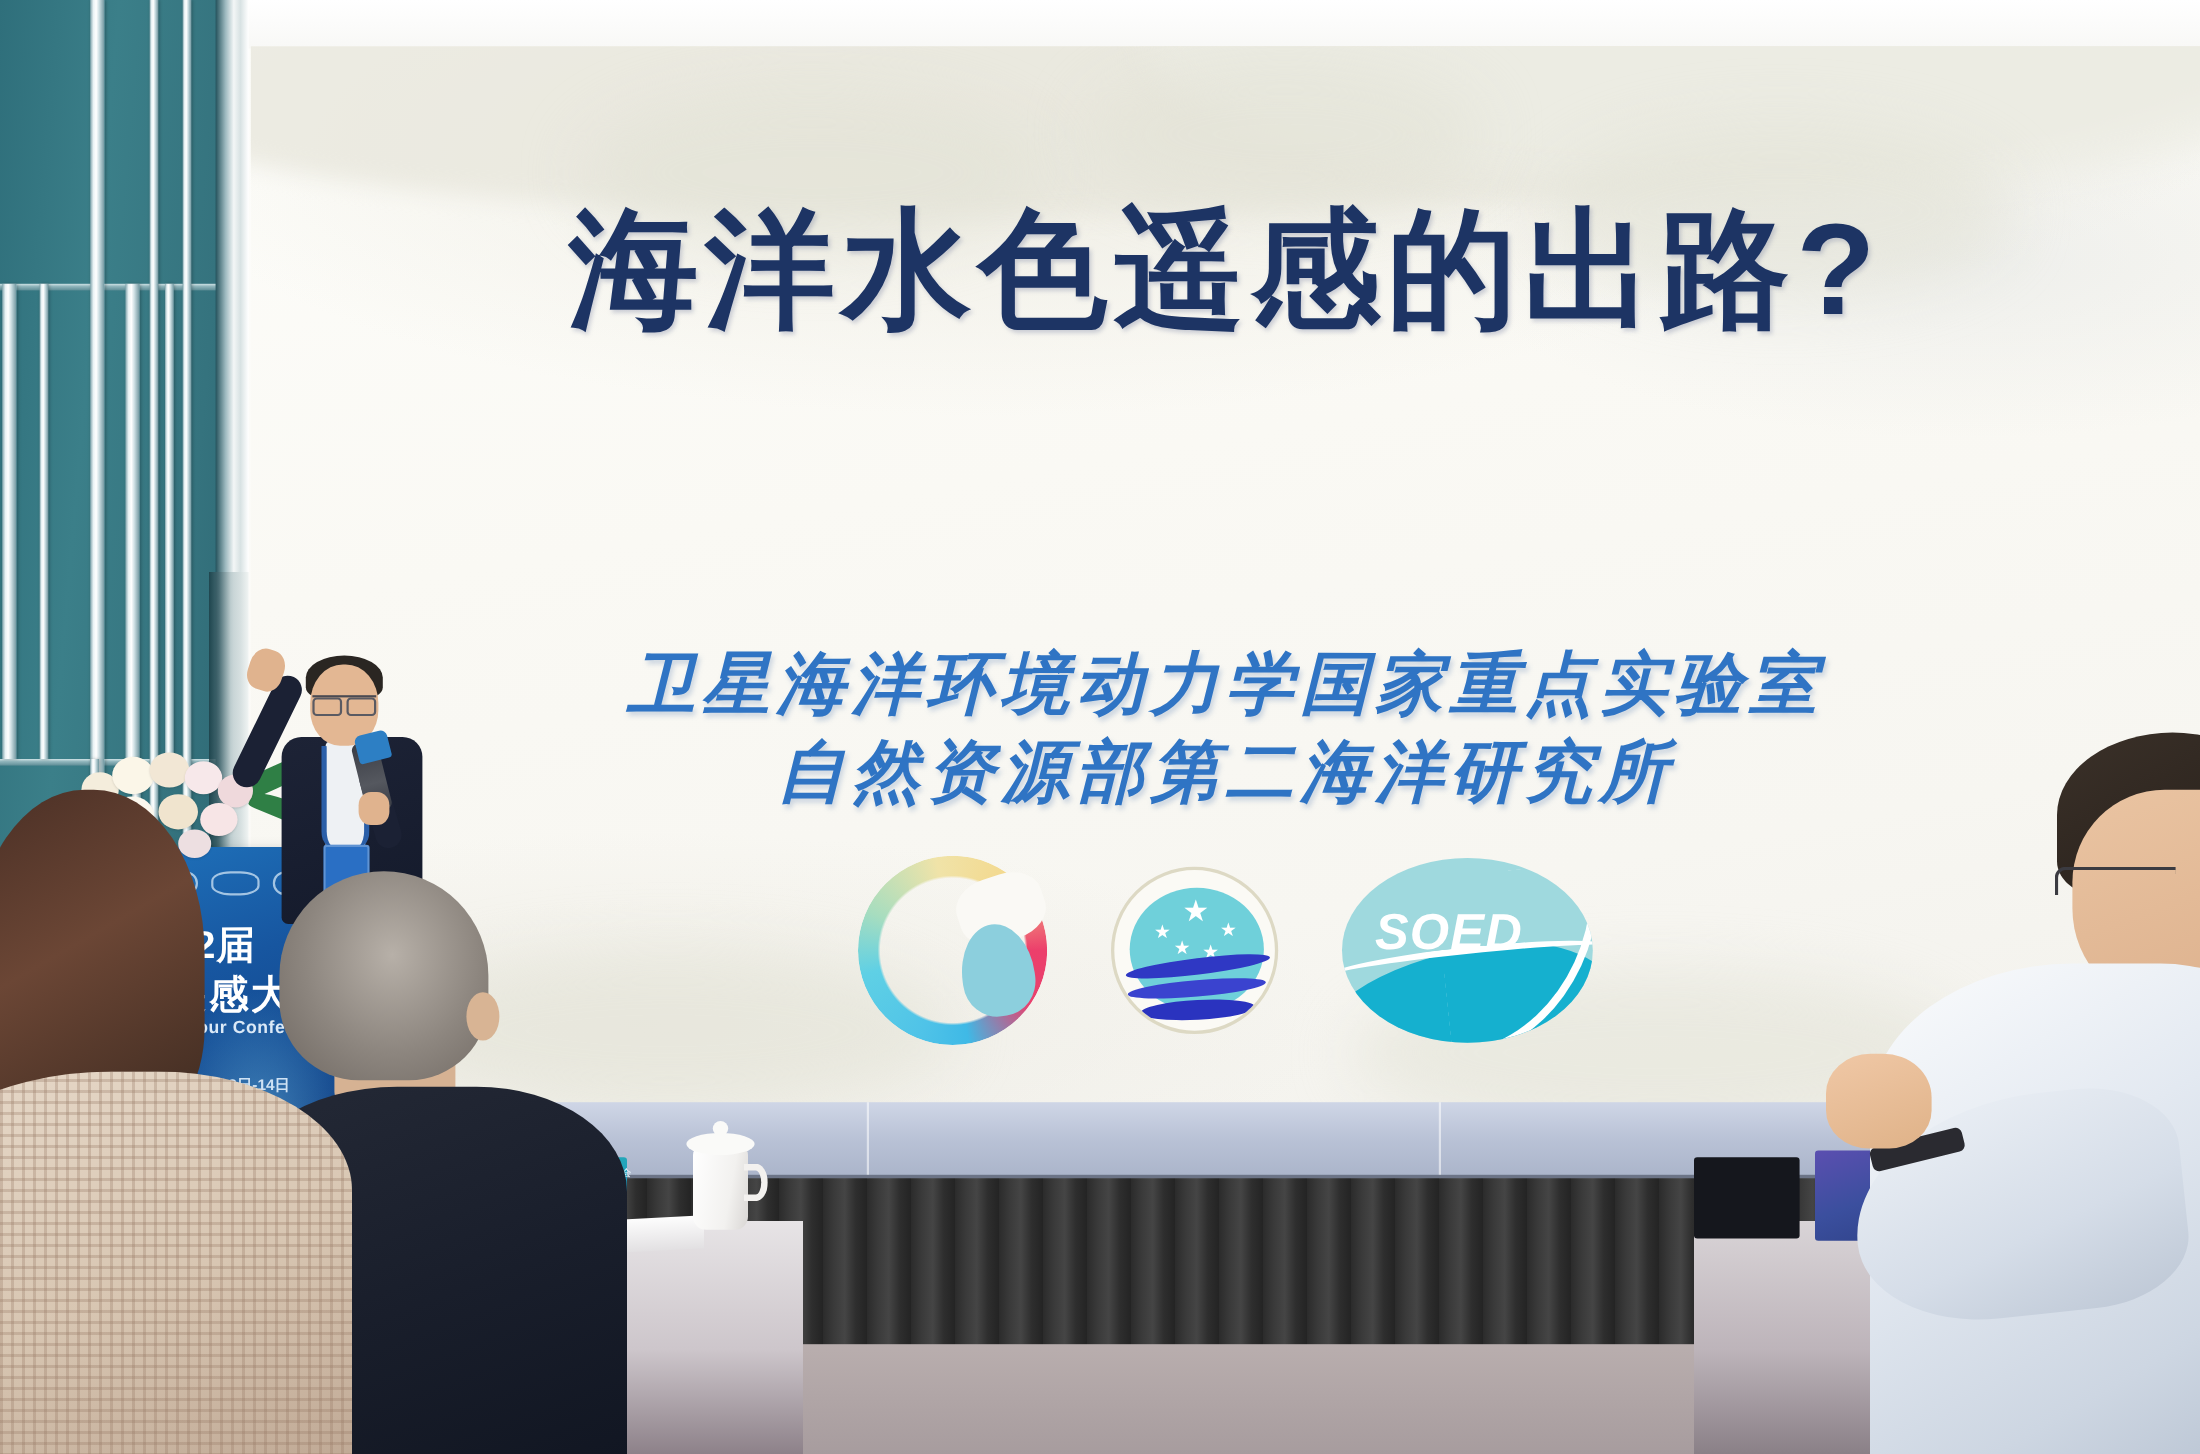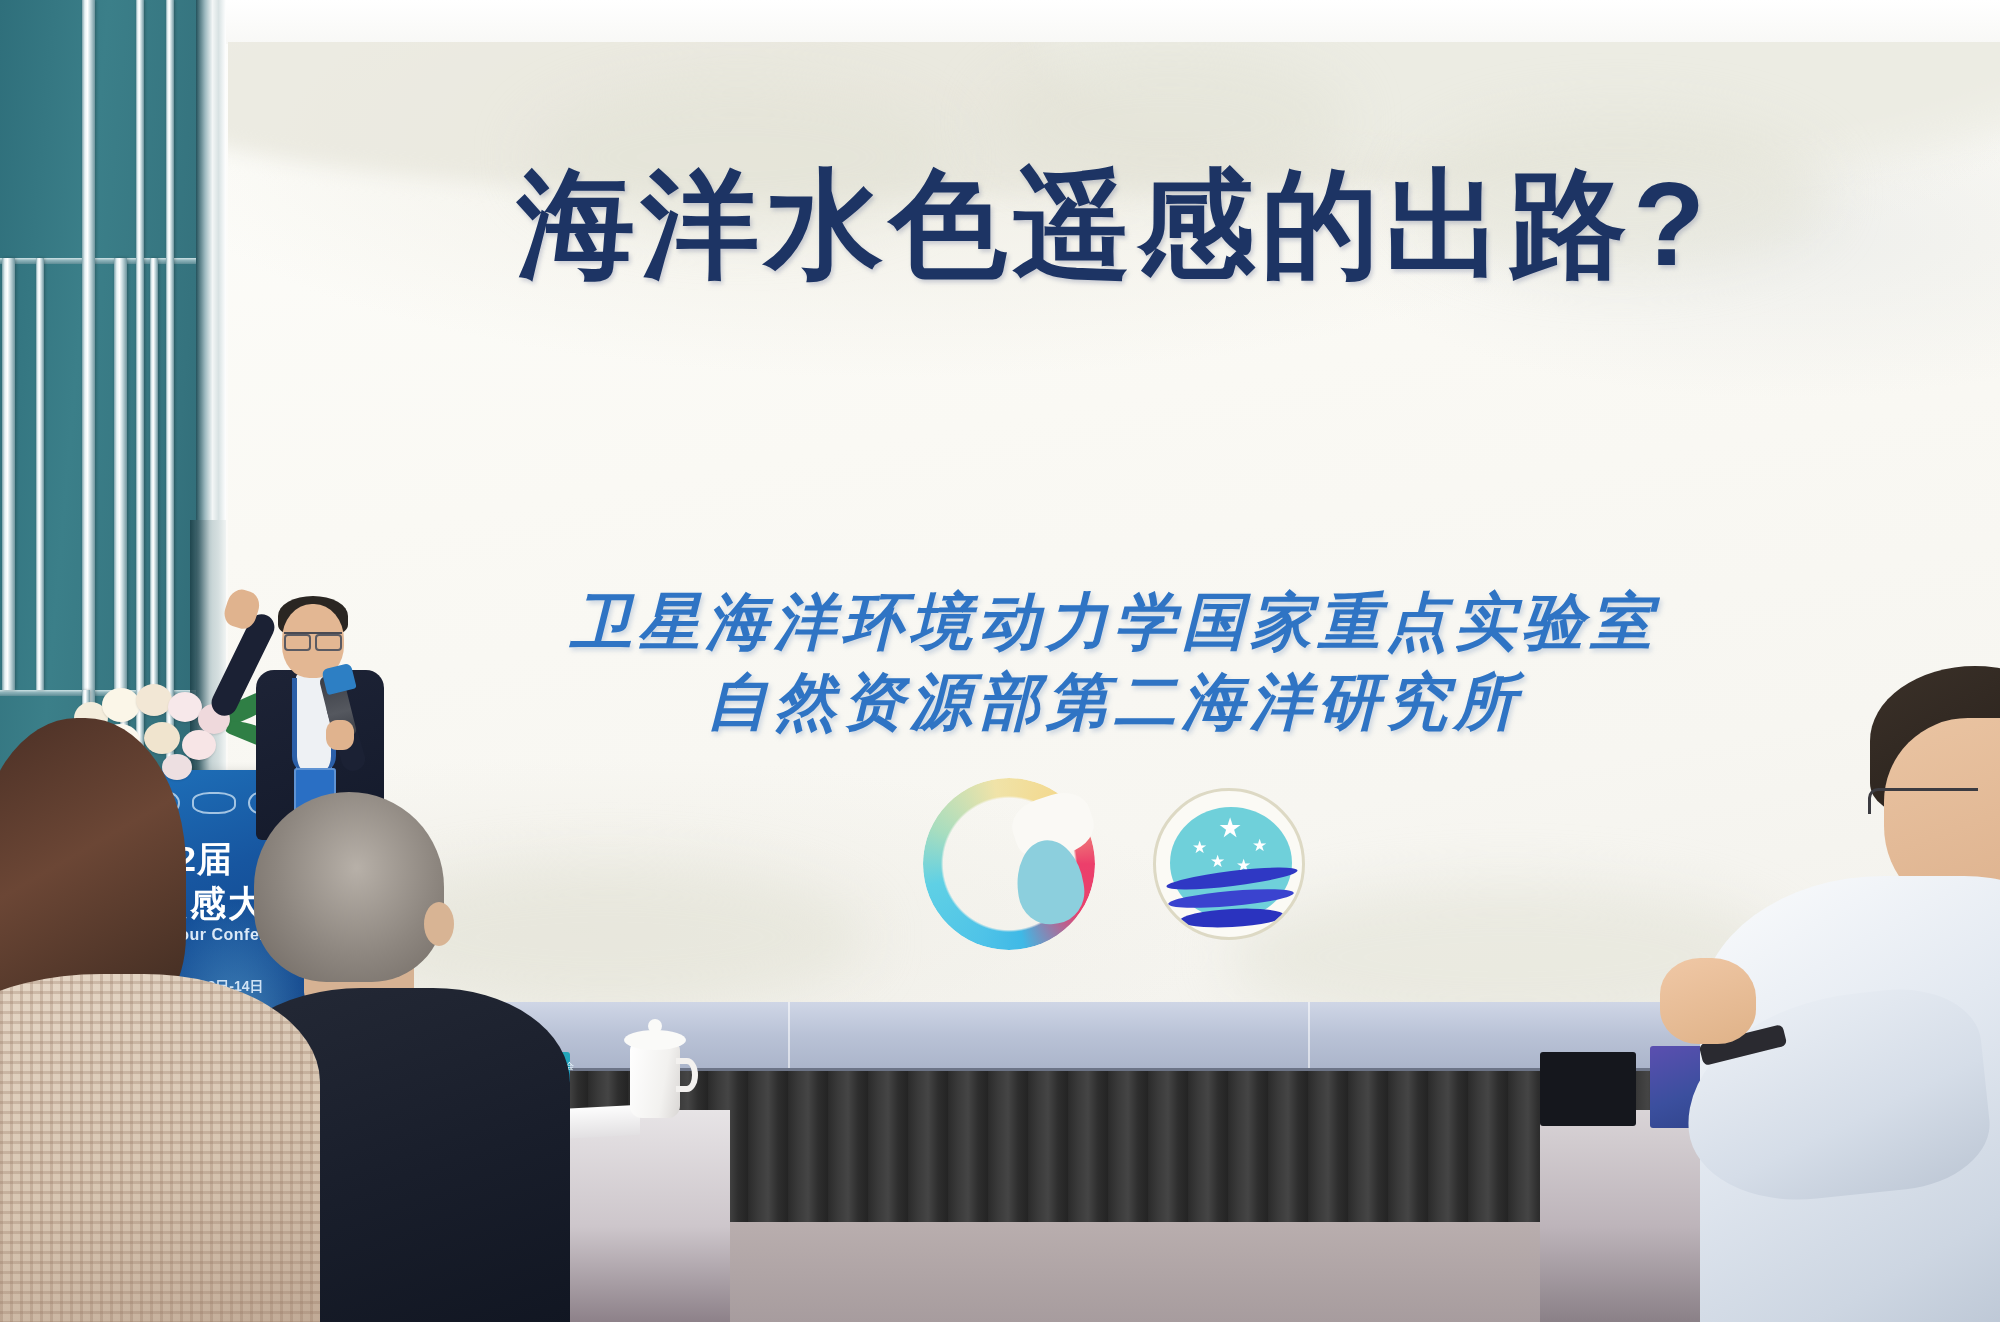--- a/index.html
+++ b/index.html
@@ -78,21 +78,21 @@
   }
   .screen .wave-top2 {
     position: absolute; right: -6%; top: -12%; width: 60%; height: 250px;
     background: rgba(236,236,228,.8);
     border-radius: 0 0 50% 60%;
     filter: blur(14px);
   }
 
   
   .slide-title {
-    position: absolute; left: 0; top: 104px; width: 100%;
+    position: absolute; left: 0; top: 124px; width: 100%;
     text-align: center;
     font-family: "Liberation Sans", sans-serif;
     font-size: 118px;
     font-weight: 700;
     letter-spacing: 6px;
     color: #1d3464;
     white-space: nowrap;
     text-shadow: 2px 3px 4px rgba(120,130,160,.35);
   }
 
@@ -555,20 +555,28 @@
           <div class="star" style="left:36px;top:48px">★</div>
           <div class="star" style="left:96px;top:46px">★</div>
           <div class="star" style="left:54px;top:62px">★</div>
           <div class="star" style="left:80px;top:66px">★</div>
           <div class="wave w1"></div>
           <div class="wave w2"></div>
           <div class="wave w3"></div>
         </div>
       </div>
 
+      <div class="logo-box">
+        <div class="logo-soed">
+          <div class="sea"></div>
+          <div class="crest"></div>
+          <div class="sweep"></div>
+          <div class="soed-text">SOED</div>
+        </div>
+      </div>
 
     </div>
   </div>
 
   <div class="stage-top">
     <div class="seam" style="left:560px"></div>
     <div class="seam" style="left:1080px"></div>
     <div class="seam" style="left:1560px"></div>
   </div>
   <div class="stage-skirt"></div>

